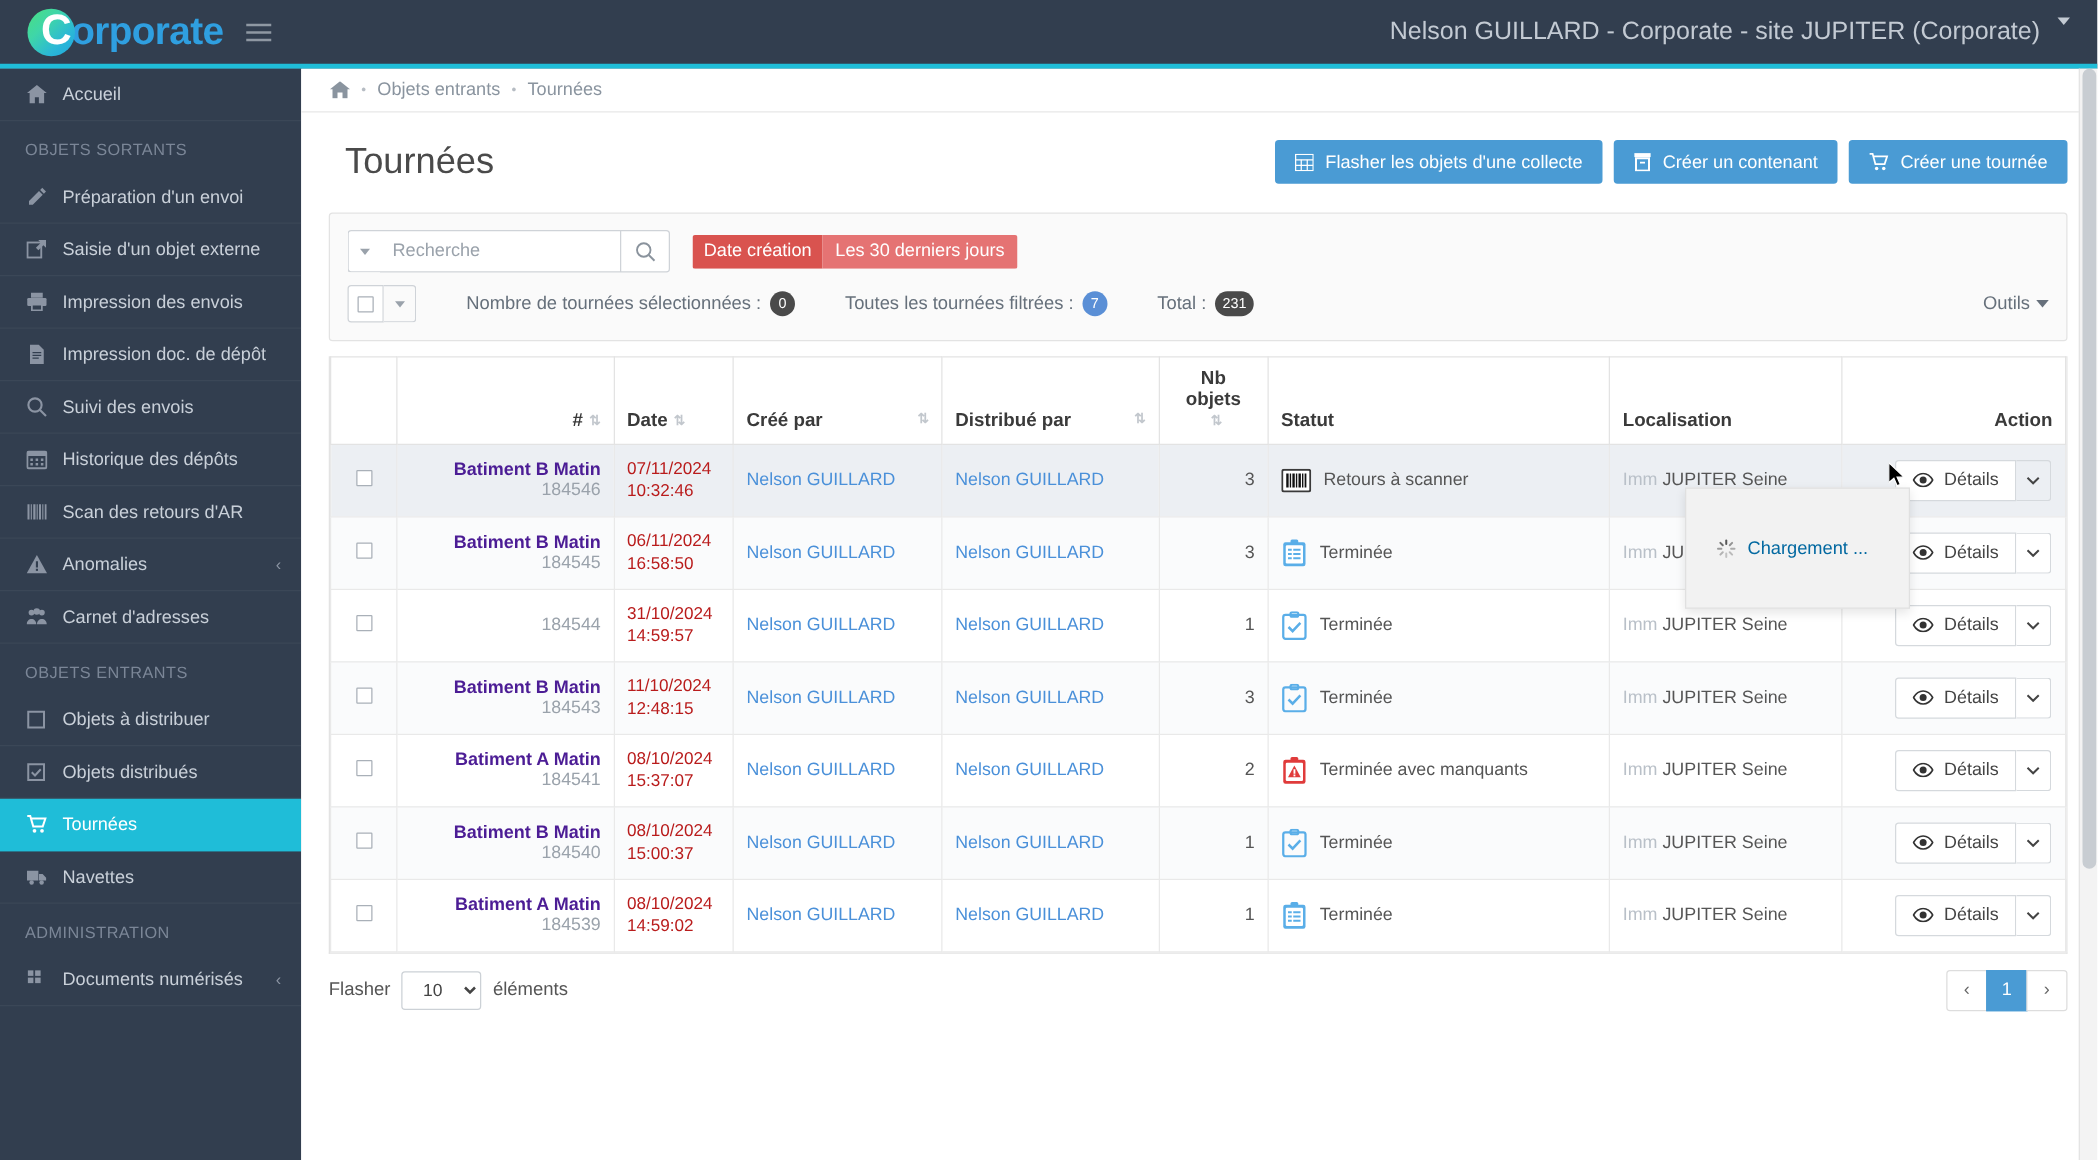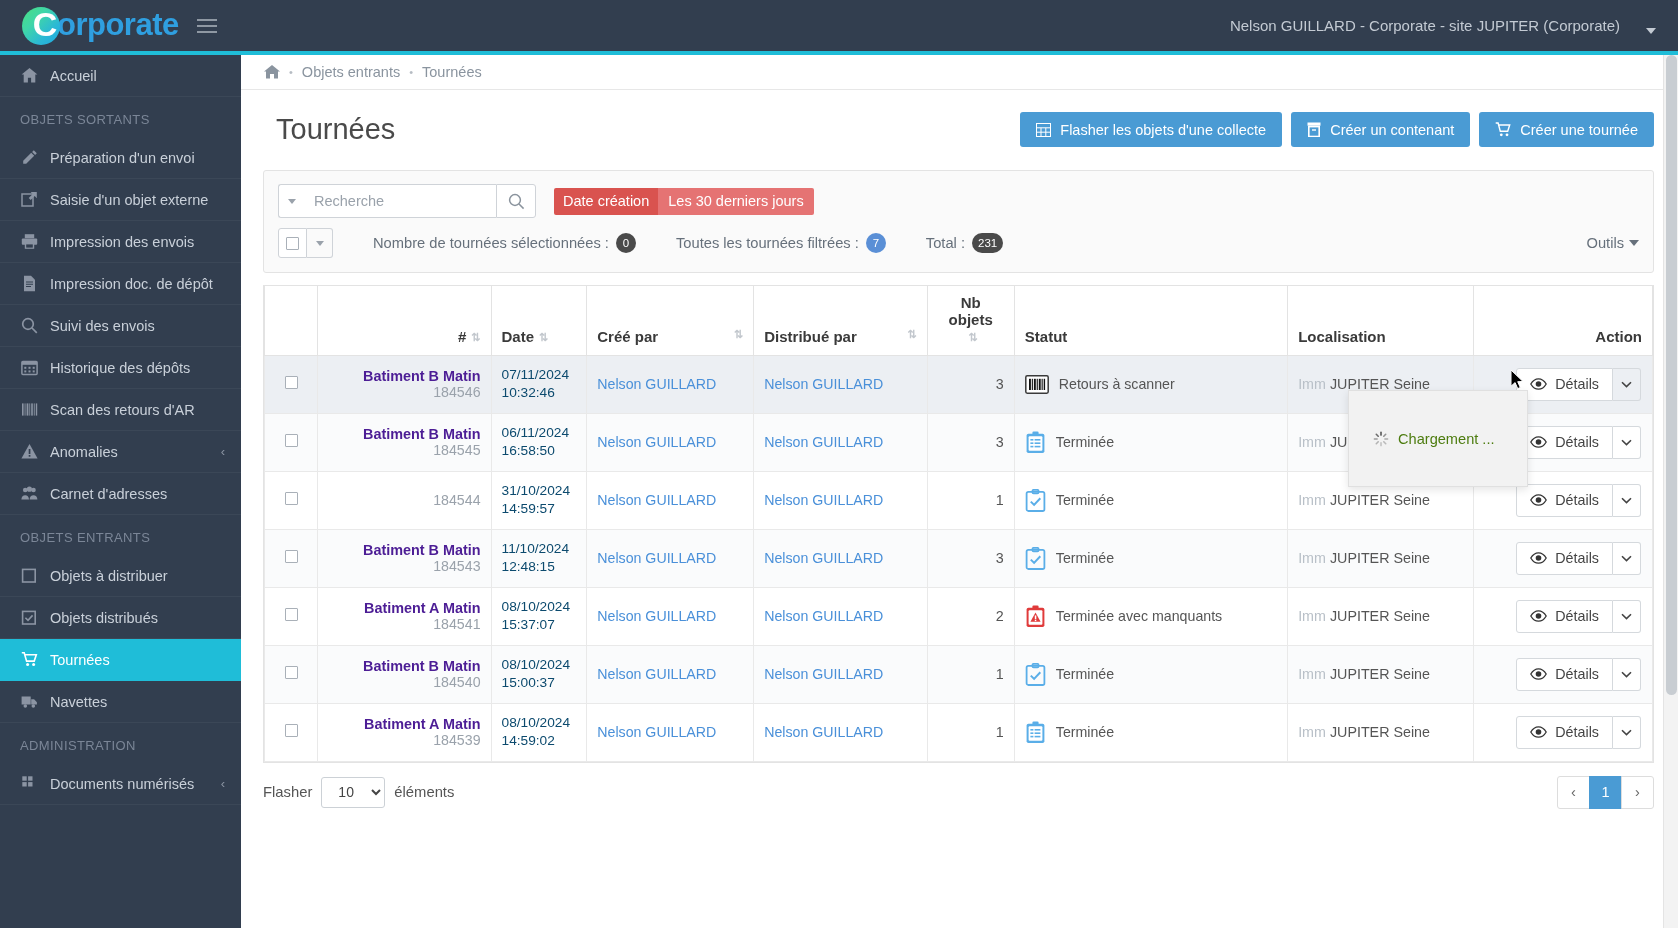--- a/index.html
+++ b/index.html
@@ -35,22 +35,22 @@
   .logo-text {
     color: #2f9fe0; font-size: 31px; font-weight: 700; line-height: 1;
     margin-left: -3px; margin-top: -2px; letter-spacing: -0.5px;
   }
   #hamburger {
     margin-left: 14px; display: flex; flex-direction: column; gap: 4px;
     cursor: pointer; padding: 4px;
   }
   #hamburger span { display: block; width: 20px; height: 2px; background: #8f98a3; }
   #userbox {
-    margin-left: auto; margin-right: 22px; display: flex; align-items: flex-end;
-    gap: 26px; color: #c3cad3; font-size: 15px; cursor: pointer;
+    margin-left: auto; margin-right: 22px; display: flex; align-items: flex-start;
+    gap: 14px; color: #c3cad3; font-size: 20px; cursor: pointer;
   }
   .caret-down {
     width: 0; height: 0; border-left: 5px solid transparent;
     border-right: 5px solid transparent; border-top: 6px solid #c3cad3;
   }
 
   
   #sidebar {
     position: absolute; top: 55px; left: 0; width: 241px; height: 873px;
     background: #323e4f; overflow: hidden;
@@ -163,21 +163,21 @@
     border: 1px solid #e9e9e9; padding: 10px; font-size: 14.3px; color: #555;
     vertical-align: middle; height: 53px;
   }
   tbody tr:nth-child(even) td { background: #fafbfc; }
   tbody tr.hovered td { background: #eceff3 !important; }
   .c-chk { width: 50px; text-align: center; }
   .cb2 { width: 13px; height: 13px; border: 1px solid #a9b0b8; border-radius: 1px; background:#fff; display:inline-block; cursor:pointer; }
   .c-id { text-align: right; }
   .id-name { font-weight: 700; color: #4c1d95; font-size: 14.4px; display:block; }
   .id-num { color: #9aa2ab; font-size: 14.2px; display:block; }
-  .c-date { font-size: 13.7px; color: #0c4a6e; line-height: 1.35; }
+  .c-date { font-size: 13.7px; color: #b91c1c; line-height: 1.35; }
   .lnk { color: #4a90d9; cursor: pointer; font-size: 14.2px; }
   .c-nb { text-align: right; }
   .c-stat { display: flex; align-items: center; gap: 10px; }
   .stat-lbl { font-size: 14.2px; color: #555; }
   .loc-dim { color: #b9c0c8; }
   .c-act { text-align: right; padding-right: 11px !important; }
   .btngrp { display: inline-flex; }
   .btn-det {
     background: #fff; border: 1px solid #d5d9dd; border-radius: 3px 0 0 3px;
     height: 33px; padding: 0 13px; display: flex; align-items: center; gap: 8px;
@@ -192,21 +192,21 @@
   }
   .btn-det-caret.open { background: #eceff3; }
 
   
   #dropdown {
     position: absolute; left: 1107px; top: 335px; width: 180px; height: 97px;
     background: #f2f2f2; border: 1px solid #e0e0e0; z-index: 40;
     display: flex; align-items: center; padding-left: 24px; gap: 9px;
     box-shadow: 0 3px 8px rgba(0,0,0,0.10);
   }
-  #dropdown .dd-txt { font-size: 14.6px; color: #4d7c0f; }
+  #dropdown .dd-txt { font-size: 14.6px; color: #0369a1; }
 
   
   #tfoot { display: flex; align-items: center; margin: 13px 24px 0 22px; }
   #afficher { display: flex; align-items: center; gap: 9px; font-size: 14.8px; color: #555; }
   #page-size {
     height: 31px; border: 1px solid #ccd1d6; border-radius: 3px; background: #fff;
     padding: 0 6px 0 12px; font-size: 14px; color: #444;
     font-family: "Liberation Sans", sans-serif; cursor: pointer;
   }
   #pager { margin-left: auto; display: flex; }

